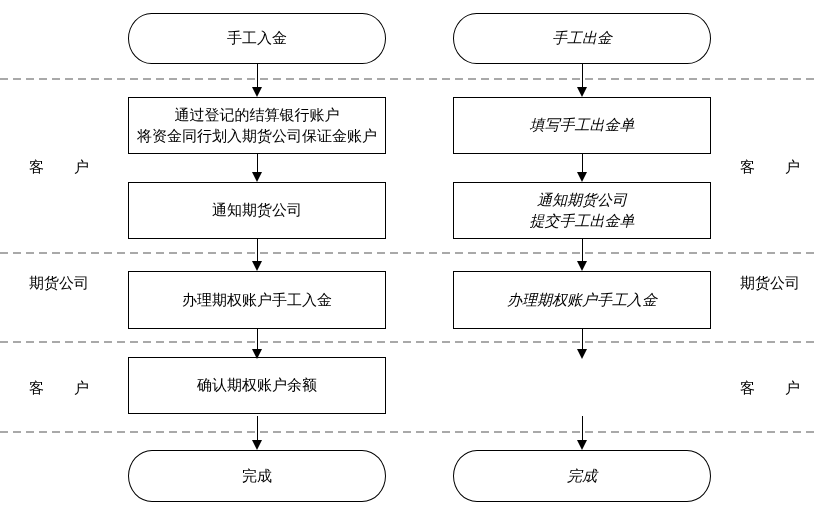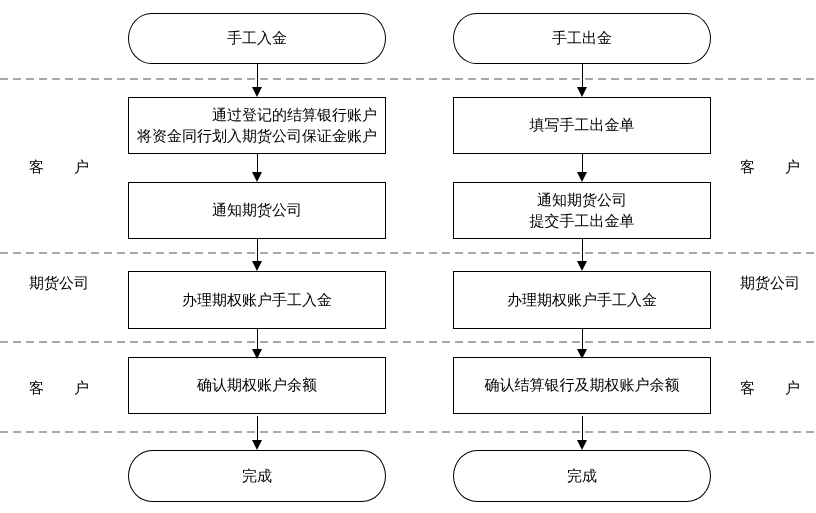--- a/index.html
+++ b/index.html
@@ -34,22 +34,22 @@
     background: #ffffff;
     display: flex;
     align-items: center;
     justify-content: center;
     text-align: center;
     font-size: 15px;
     line-height: 21px;
     white-space: pre-line;
   }
   .stadium { border-radius: 24px / 26px; }
-  .col-l { left: 128px; text-align: right; }
-  .col-r { left: 453px; }
+  .col-l { left: 128px; }
+  .col-r { left: 453px; font-style: italic; }
   .r0 { top: 13px;  height: 51px; }
   .r1 { top: 97px;  height: 57px; }
   .r2 { top: 182px; height: 57px; }
   .r3 { top: 271px; height: 58px; }
   .r4 { top: 357px; height: 57px; }
   .r5 { top: 450px; height: 52px; }
 
   
   .arrow {
     position: absolute;
@@ -113,21 +113,20 @@
   <div class="node col-l r2">通知期货公司</div>
   <div class="node col-l r3">办理期权账户手工入金</div>
   <div class="node col-l r4">确认期权账户余额</div>
   <div class="node stadium col-l r5">完成</div>
 
   <div class="node stadium col-r r0">手工出金</div>
   <div class="node col-r r1">填写手工出金单</div>
   <div class="node col-r r2">通知期货公司
 提交手工出金单</div>
   <div class="node col-r r3">办理期权账户手工入金</div>
-  <div class="node col-r r4">确认结算银行及期权账户余额</div>
   <div class="node stadium col-r r5">完成</div>
 
   <div class="arrow ax-l a1">
       <div class="shaft"></div>
       <div class="head"></div>
     </div>
   <div class="arrow ax-l a2">
       <div class="shaft"></div>
       <div class="head"></div>
     </div>

